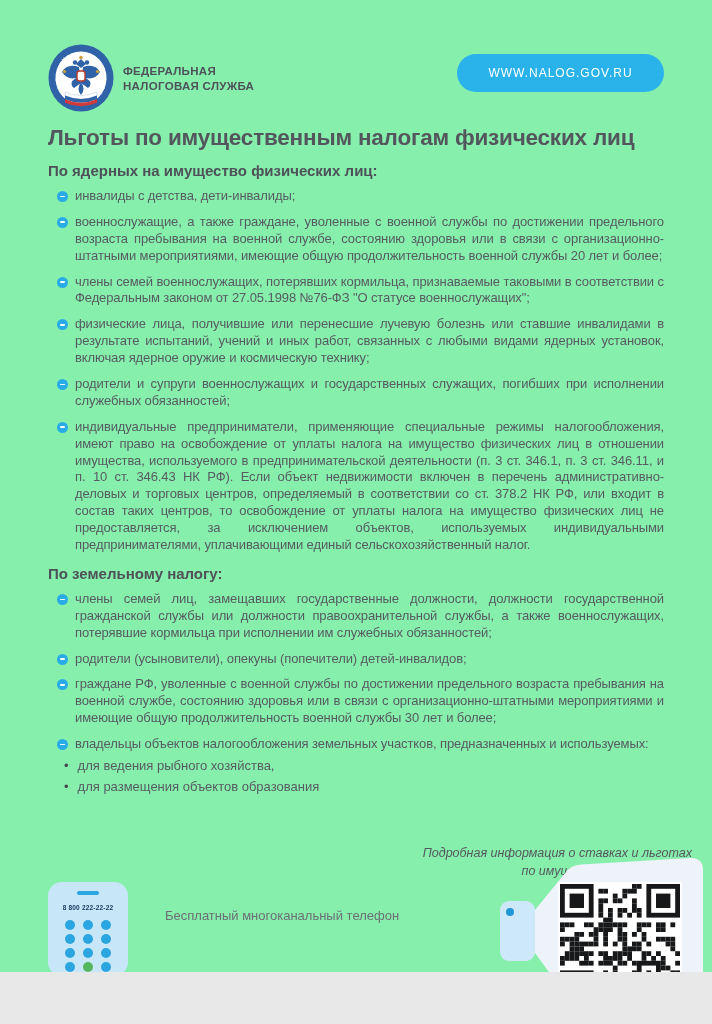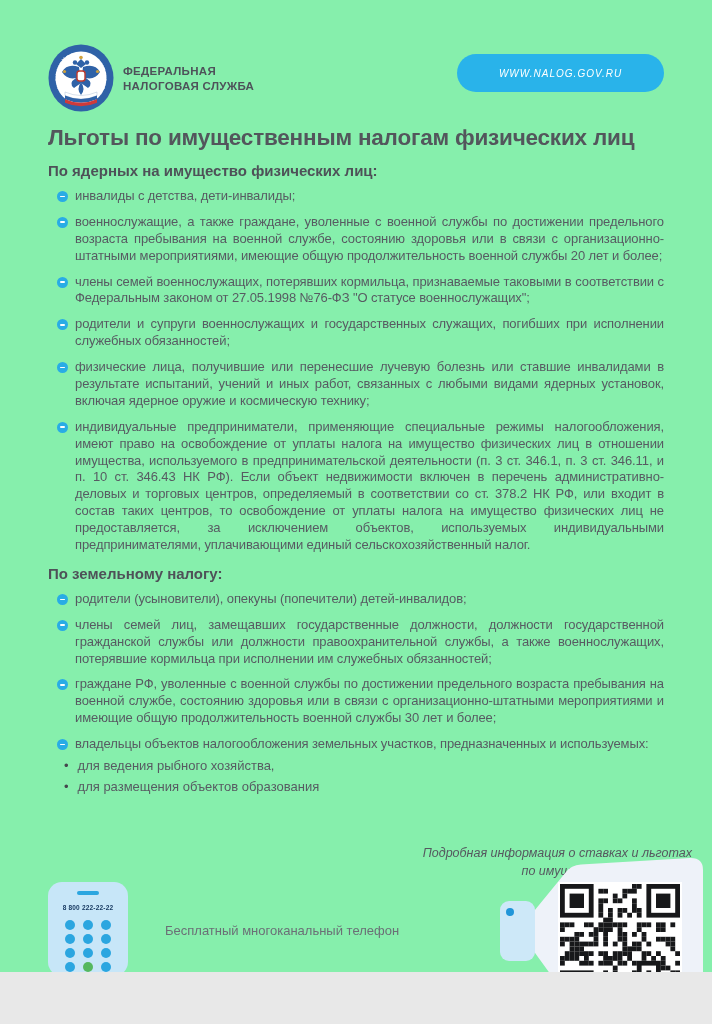--- a/index.html
+++ b/index.html
@@ -16,21 +16,21 @@
   .header { display:flex; align-items:flex-start; justify-content:space-between; }
   .brand { display:flex; align-items:center; gap:9px; }
   .brand-name {
     font-size:11.5px; font-weight:bold; color:#4e525a;
     line-height:1.3; letter-spacing:.3px; margin-top:2px;
   }
   .site-button {
     margin-top:10px; background:#29b3ea; color:#ffffff; border:none; cursor:pointer;
     border-radius:19px; height:38px; width:207px;
     font-family:"Liberation Sans", sans-serif;
-    font-size:10px; letter-spacing:1px; font-weight:500;font-style:italic;
+    font-size:12px; letter-spacing:1px; font-weight:500;
   }
 
   
   .page-title {
     margin-top:13px; font-size:22.5px; font-weight:bold; color:#53565c;
     letter-spacing:-.2px; white-space:nowrap;
   }
   .section-heading {
     margin-top:11px; margin-bottom:9px;
     font-size:15px; font-weight:bold; color:#4e5158;
@@ -77,21 +77,21 @@
   .keypad {
     position:absolute; left:17px; top:38px;
     display:grid; grid-template-columns:repeat(3,10px); gap:4px 8px;
   }
   .key { width:10px; height:10px; border-radius:50%; background:#2ba6e0; }
   .key:nth-child(11) { background:#55b85f; }
   .phone-block { position:absolute; left:165px; top:903px; }
   .phone-number {
     font-size:27px; font-weight:bold; color:#3d4147; letter-spacing:-.3px;
   }
-  .phone-caption { margin-top:19px; font-size:13px; line-height:1.35; color:#6b6f76; }
+  .phone-caption { margin-top:4px; font-size:13px; line-height:1.35; color:#6b6f76; }
   .qr-figure { position:absolute; left:492px; top:848px; }
 </style>
 </head>
 <body>
 
 <div class="page">
   <div class="content">
 
     <div class="header">
       <div class="brand">
@@ -141,41 +141,41 @@
       <li class="item">
         <span class="bullet"></span>
         <span class="item-text">военнослужащие, а также граждане, уволенные с военной службы по достижении предельного возраста пребывания на военной службе, состоянию здоровья или в связи с организационно-штатными мероприятиями, имеющие общую продолжительность военной службы 20 лет и более;</span>
       </li>
       <li class="item">
         <span class="bullet"></span>
         <span class="item-text">члены семей военнослужащих, потерявших кормильца, признаваемые таковыми в соответствии с Федеральным законом от 27.05.1998 №76-ФЗ "О статусе военнослужащих";</span>
       </li>
       <li class="item">
         <span class="bullet"></span>
+        <span class="item-text">физические лица, получившие или перенесшие лучевую болезнь или ставшие инвалидами в результате испытаний, учений и иных работ, связанных с любыми видами ядерных установок, включая ядерное оружие и космическую технику;</span>
+      </li>
+      <li class="item">
+        <span class="bullet"></span>
         <span class="item-text">родители и супруги военнослужащих и государственных служащих, погибших при исполнении служебных обязанностей;</span>
-      </li>
-      <li class="item">
-        <span class="bullet"></span>
-        <span class="item-text">физические лица, получившие или перенесшие лучевую болезнь или ставшие инвалидами в результате испытаний, учений и иных работ, связанных с любыми видами ядерных установок, включая ядерное оружие и космическую технику;</span>
       </li>
       <li class="item">
         <span class="bullet"></span>
         <span class="item-text">индивидуальные предприниматели, применяющие специальные режимы налогообложения, имеют право на освобождение от уплаты налога на имущество физических лиц в отношении имущества, используемого в предпринимательской деятельности (п. 3 ст. 346.1, п. 3 ст. 346.11, и п. 10 ст. 346.43 НК РФ). Если объект недвижимости включен в перечень административно-деловых и торговых центров, определяемый в соответствии со ст. 378.2 НК РФ, или входит в состав таких центров, то освобождение от уплаты налога на имущество физических лиц не предоставляется, за исключением объектов, используемых индивидуальными предпринимателями, уплачивающими единый сельскохозяйственный налог.</span>
       </li>
     </ul>
 
     <h2 class="section-heading">По земельному налогу:</h2>
     <ul class="benefits">
       <li class="item">
         <span class="bullet"></span>
+        <span class="item-text">члены семей лиц, замещавших государственные должности, должности государственной гражданской службы или должности правоохранительной службы, а также военнослужащих, потерявшие кормильца при исполнении им служебных обязанностей;</span>
+      </li>
+      <li class="item">
+        <span class="bullet"></span>
         <span class="item-text">родители (усыновители), опекуны (попечители) детей-инвалидов;</span>
-      </li>
-      <li class="item">
-        <span class="bullet"></span>
-        <span class="item-text">члены семей лиц, замещавших государственные должности, должности государственной гражданской службы или должности правоохранительной службы, а также военнослужащих, потерявшие кормильца при исполнении им служебных обязанностей;</span>
       </li>
       <li class="item">
         <span class="bullet"></span>
         <span class="item-text">граждане РФ, уволенные с военной службы по достижении предельного возраста пребывания на военной службе, состоянию здоровья или в связи с организационно-штатными мероприятиями и имеющие общую продолжительность военной службы 30 лет и более;</span>
       </li>
       <li class="item" style="margin-bottom:5px">
         <span class="bullet"></span>
         <span class="item-text">владельцы объектов налогообложения земельных участков, предназначенных и используемых:</span>
       </li>
       <li class="subitem">

